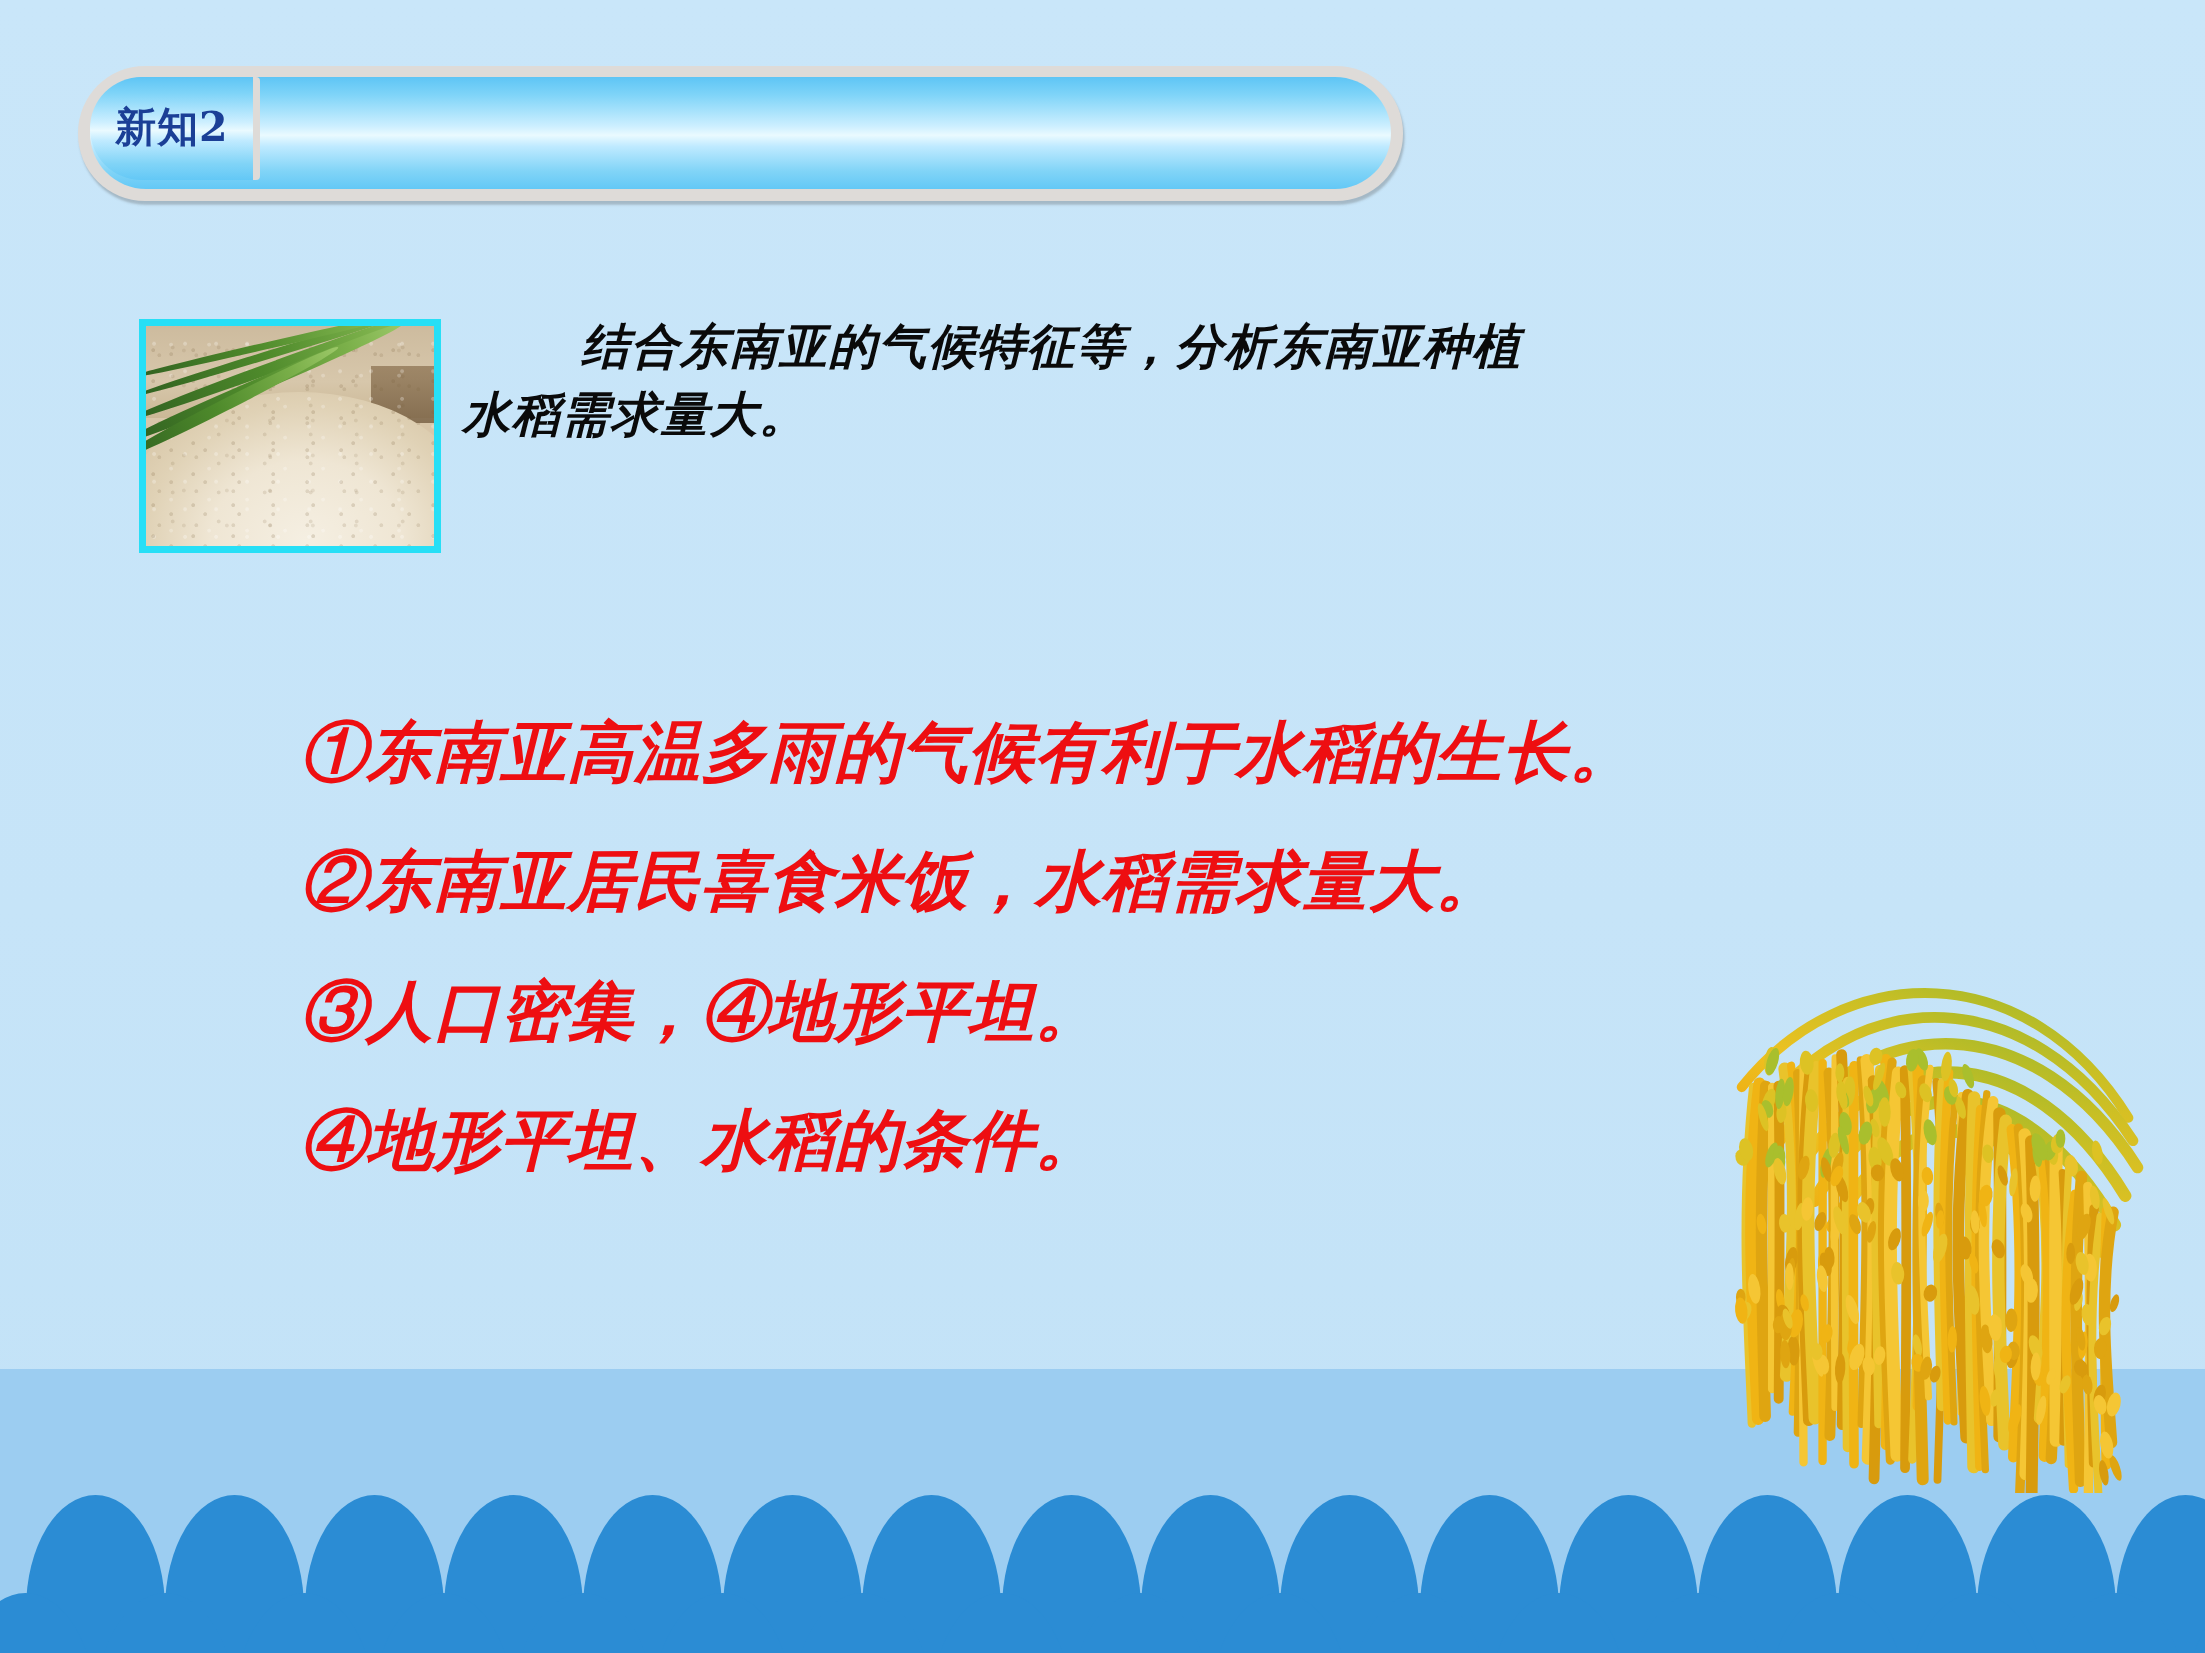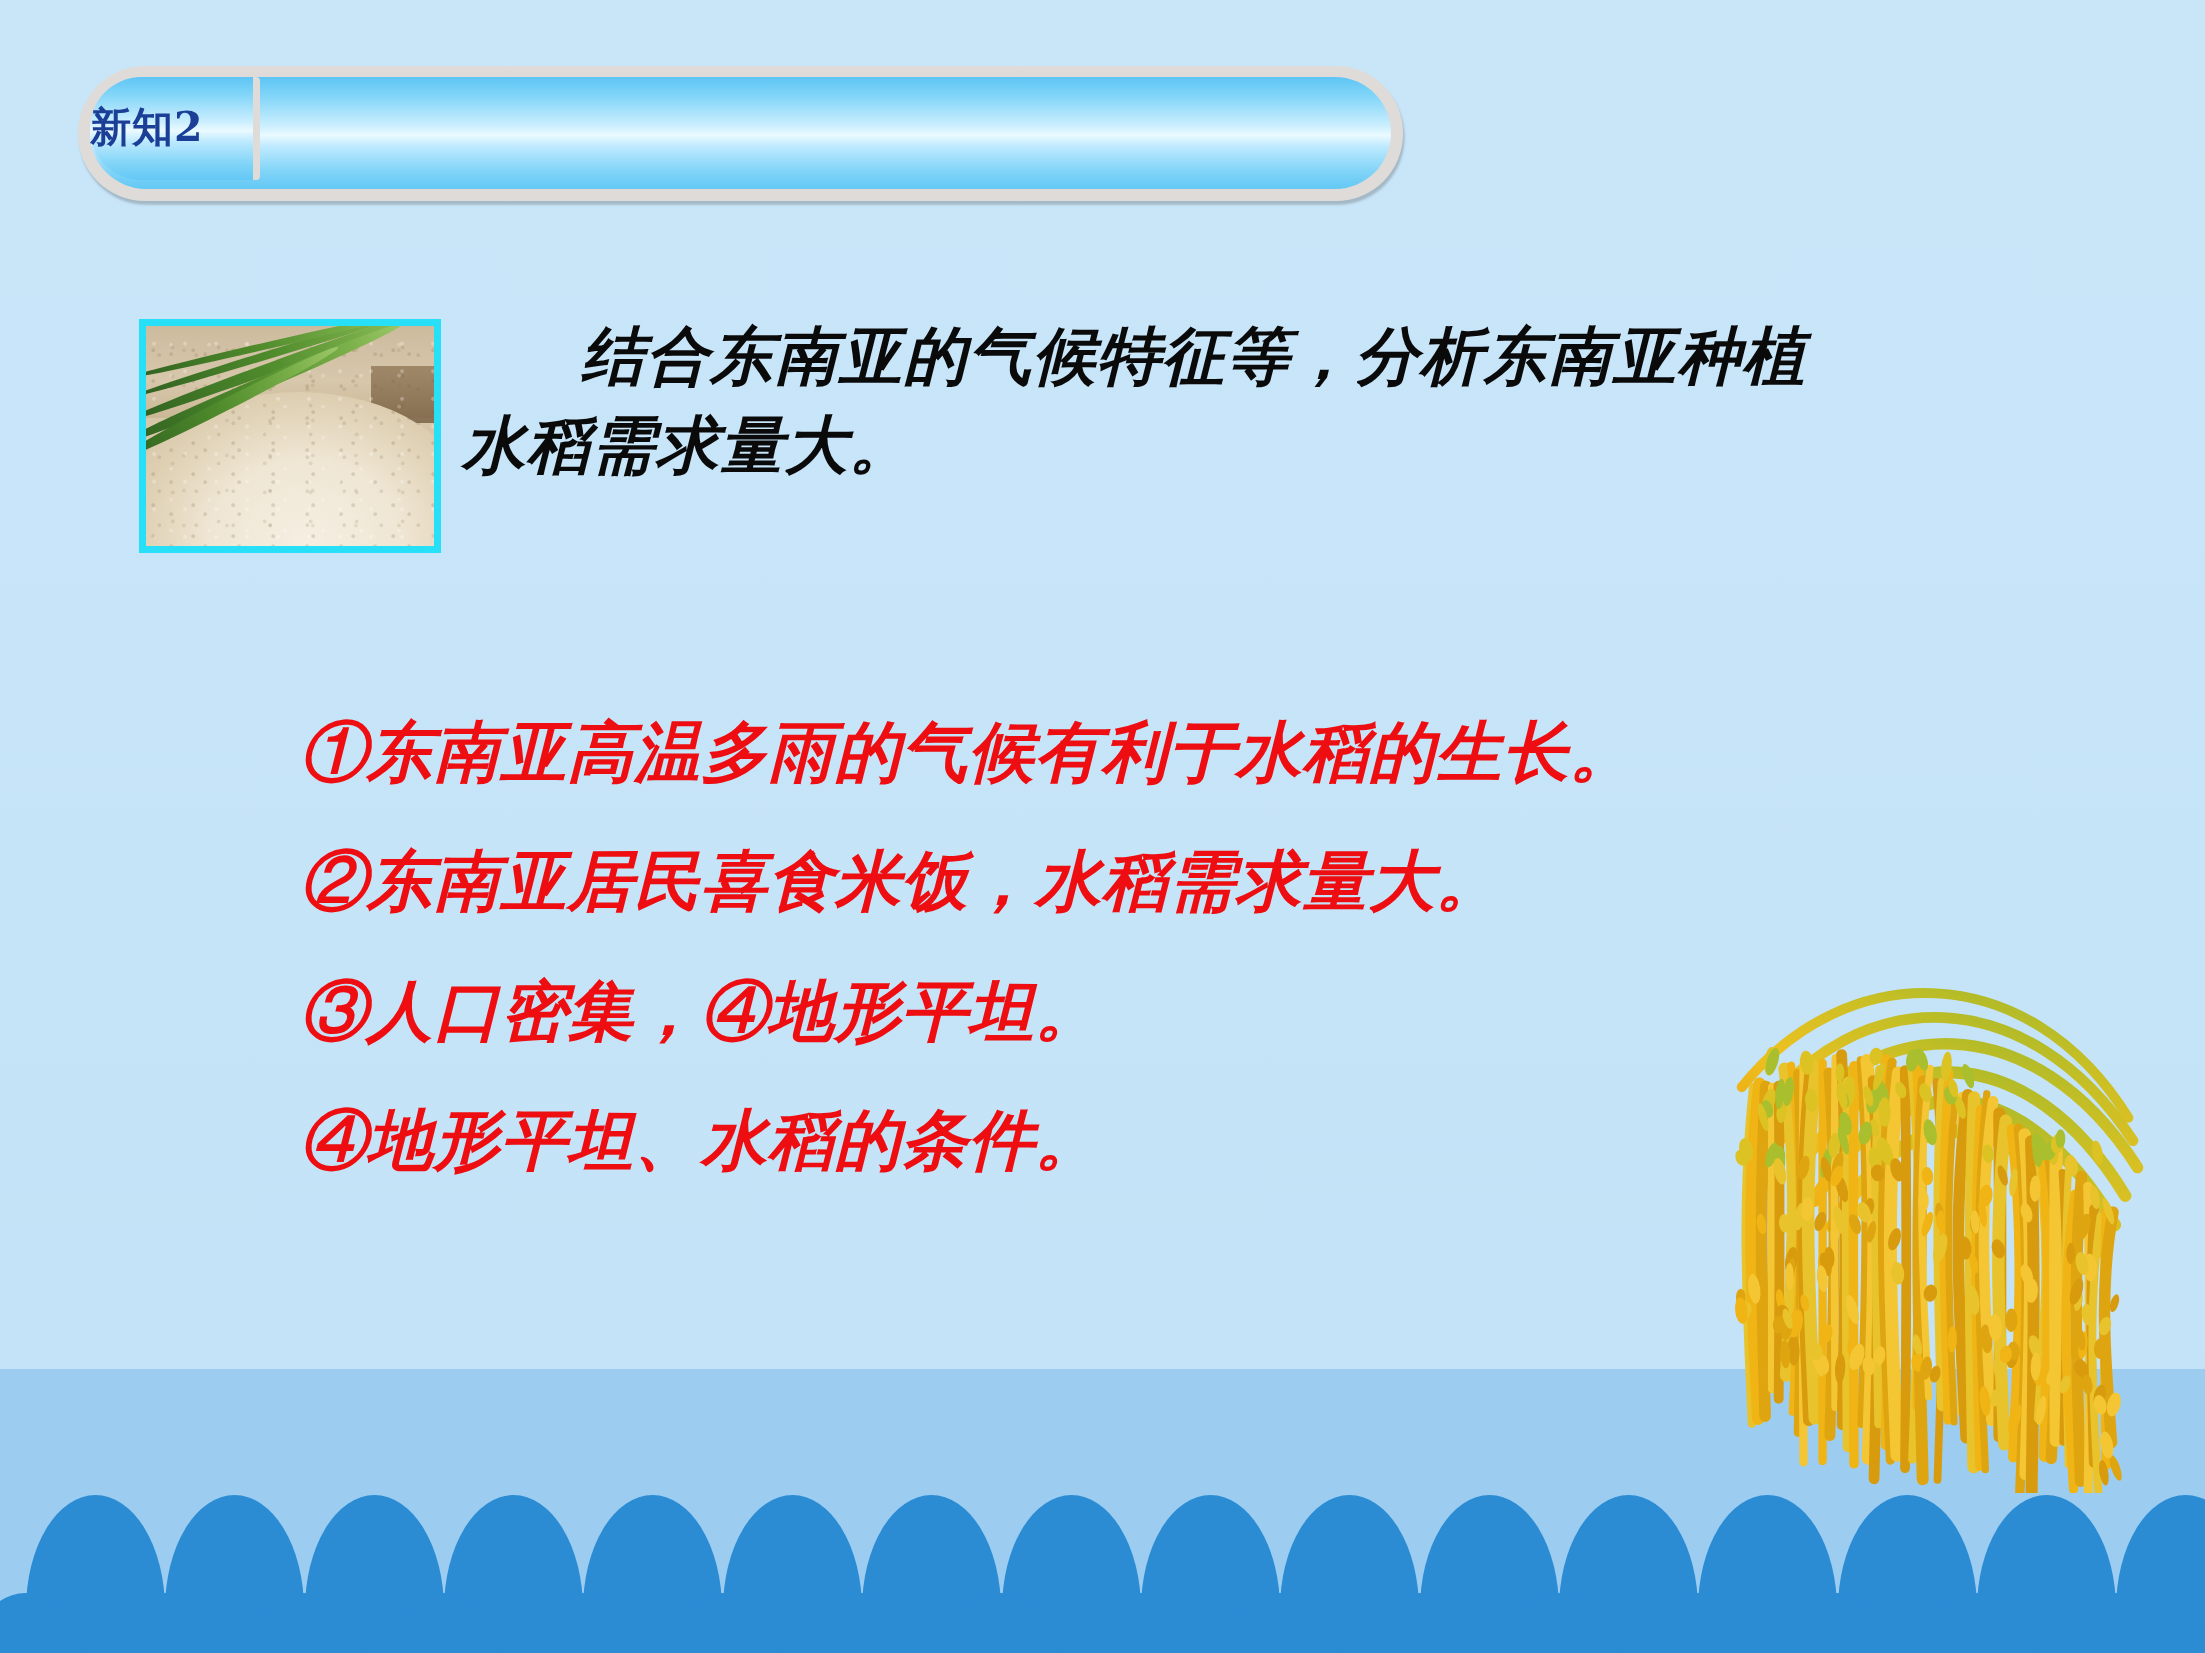--- a/index.html
+++ b/index.html
@@ -90,21 +90,21 @@
                 #7fd4f8 16%,
                 #cdefff 44%,
                 #eafaff 52%,
                 #bfeaff 62%,
                 #81d4f7 84%,
                 #63c8f6 100%);
     border-right: 7.7px solid #dedbd8;
     box-sizing: border-box;
     display: flex;
     align-items: center;
-    justify-content: flex-start;
+    justify-content: center;
   }
   .banner-badge-text {
     font-family: "DejaVu Serif", serif;
     font-size: 41px;
     font-weight: 700;
     color: #1b3f96;
     letter-spacing: 0.8px;
     line-height: 1;
     transform: translateY(-1.5px);
   }
@@ -180,21 +180,21 @@
 
   
   .prompt {
     position: absolute;
     left: 462px;
     top: 312px;
     width: 1577px;
     font-family: "DejaVu Serif", serif;
     font-style: italic;
     font-weight: 700;
-    font-size: 63px;
+    font-size: 48px;
     line-height: 1.42;
     color: #0a0a0a;
     letter-spacing: 1.5px;
   }
   .prompt .indent { display: inline-block; width: 119px; }
 
   
   .answers {
     position: absolute;
     left: 300px;

